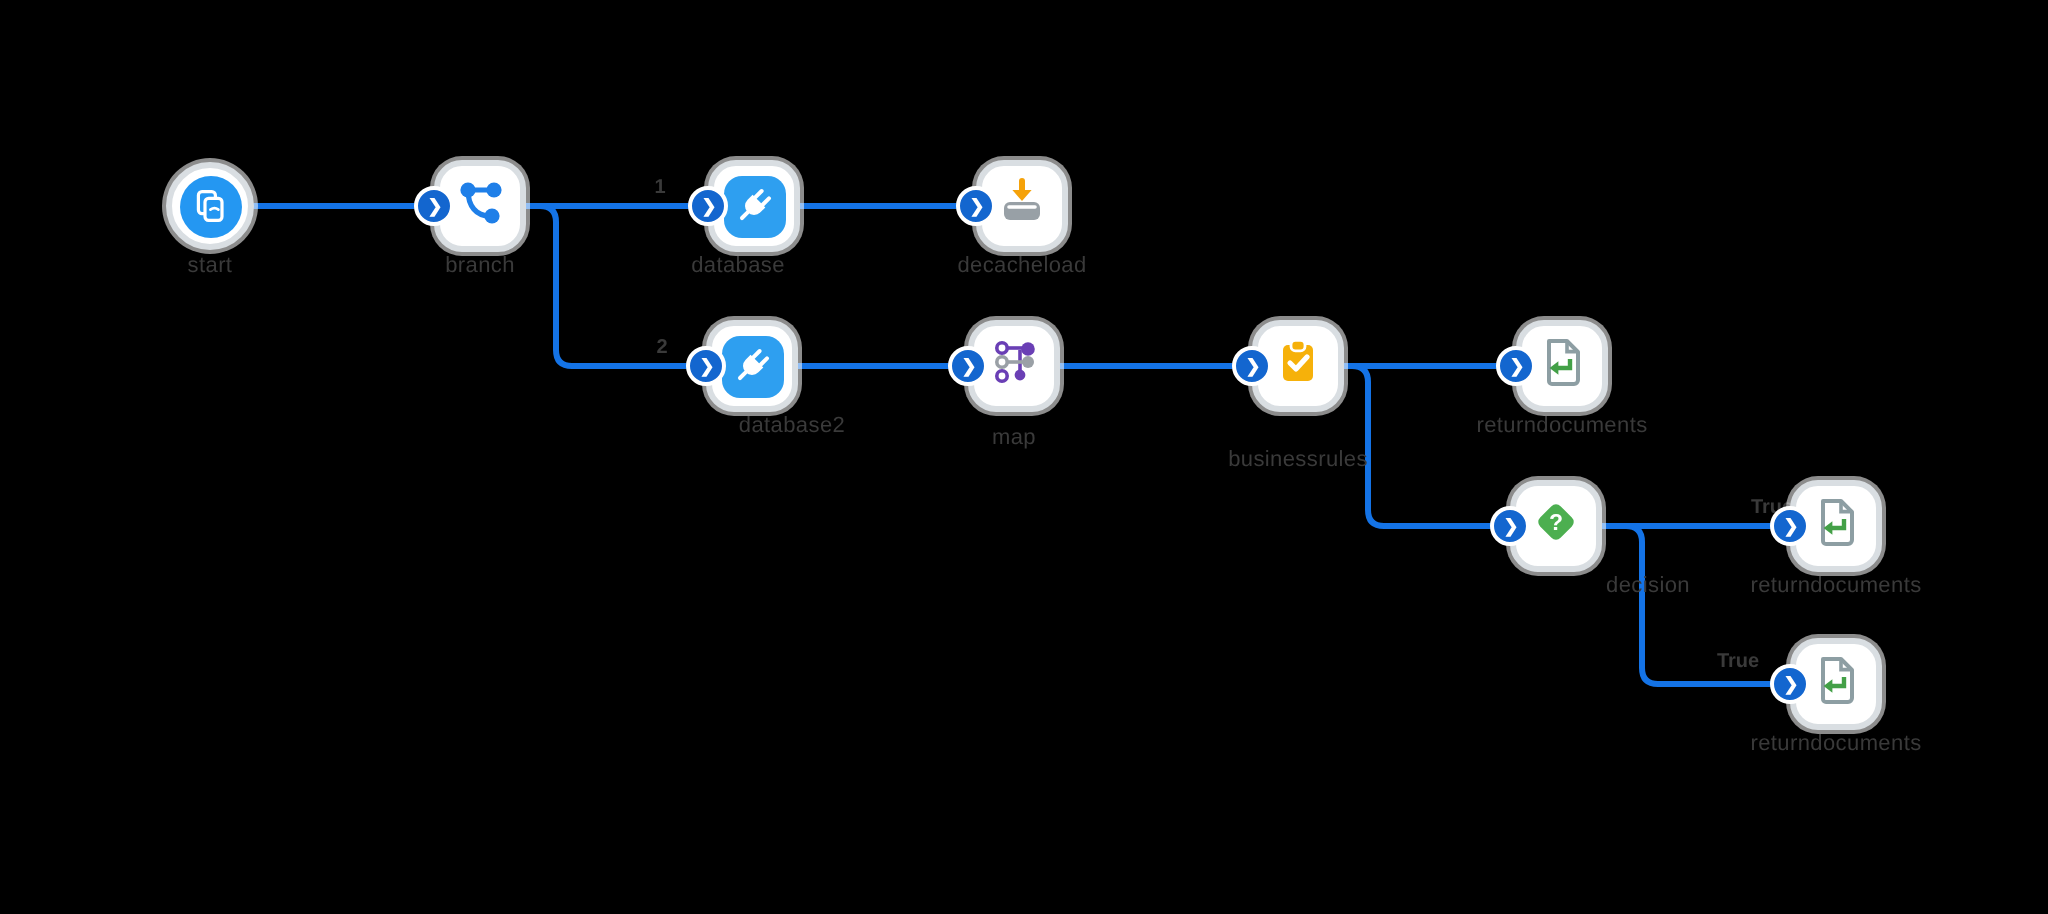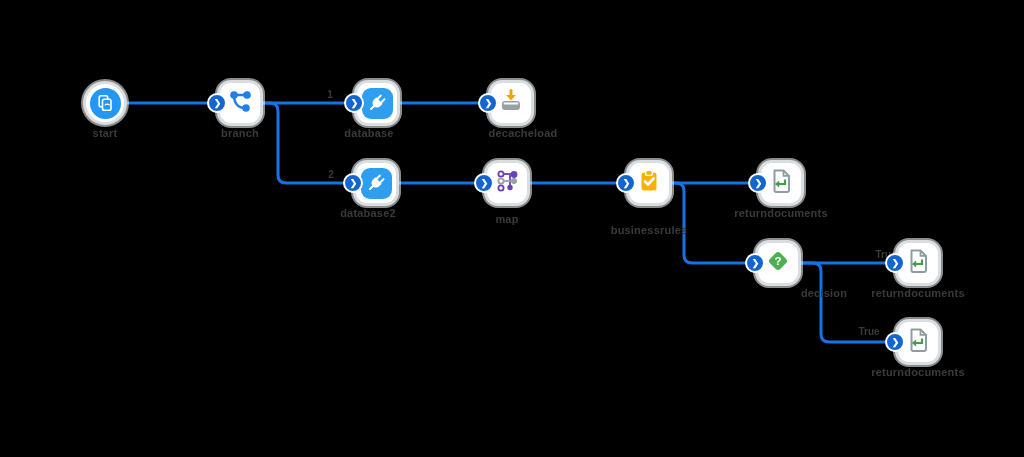--- a/index.html
+++ b/index.html
@@ -29,21 +29,21 @@
   .port{
     position:absolute;width:20px;height:20px;box-sizing:border-box;border-radius:50%;
     background:#1366cf;border:2px solid #fff;z-index:3;
     display:flex;align-items:center;justify-content:center;
     color:#fff;font-size:9px;font-weight:bold;line-height:1;
   }
   .port span{padding-left:1px;}
 
   .node-label{
     position:absolute;transform:translateX(-50%);text-align:left;white-space:nowrap;
-    color:#3a3a3a;font-size:11px;font-weight:bold;letter-spacing:.2px;z-index:2;
+    color:#3a3a3a;font-size:11px;font-weight:normal;letter-spacing:.2px;z-index:2;
   }
   .edge-label{
     position:absolute;transform:translate(-50%,-50%);
     color:#3a3a3a;font-size:10px;font-weight:bold;z-index:2;white-space:nowrap;
   }
 </style>
 </head>
 <body>
 
 <div class="canvas">
@@ -116,38 +116,38 @@
         <path d="M14,3.5 V8.5" stroke="#f5a20a" stroke-width="3" stroke-linecap="round" fill="none"></path>
         <polygon points="9.2,8 18.8,8 14,13.5" fill="#f5a20a"></polygon>
         <path d="M5,17 a3,3 0 0 1 3,-3 h12 a3,3 0 0 1 3,3 v3 a3,3 0 0 1 -3,3 h-12 a3,3 0 0 1 -3,-3 z" fill="#98a0a6"></path>
         <rect x="6.6" y="15.6" width="14.8" height="1.8" rx="0.9" fill="#fff"></rect>
       </svg>
     </span>
   </div>
   <div class="port" style="left:478px;top:93px">
       <span>❯</span>
     </div>
-  <div class="node-label" style="left:523px;top:127px">decacheload</div>
+  <div class="node-label" style="left:511px;top:127px">decacheload</div>
 
   <div class="tile" style="left:353px;top:160px">
     <div class="blue-tile">
       <svg width="26" height="26" viewBox="0 0 26 26">
         <g transform="rotate(45 13 13)">
           <path d="M10.4,5 V9.5" stroke="#fff" stroke-width="2" stroke-linecap="round" fill="none"></path>
           <path d="M15.6,5 V9.5" stroke="#fff" stroke-width="2" stroke-linecap="round" fill="none"></path>
           <path d="M8.5,9.5 h9 v3.5 a4.5,4.5 0 0 1 -9,0 z" fill="#fff"></path>
           <path d="M13,17.5 v4" stroke="#fff" stroke-width="2" stroke-linecap="round" fill="none"></path>
         </g>
       </svg>
     </div>
   </div>
   <div class="port" style="left:343px;top:173px">
       <span>❯</span>
     </div>
-  <div class="node-label" style="left:368px;top:207px">database2</div>
+  <div class="node-label" style="left:396px;top:207px">database2</div>
 
   <div class="tile" style="left:484px;top:160px">
     <span>
       <svg width="28" height="28" viewBox="0 0 28 28" fill="none">
         <path d="M10.5,7 H18" stroke="#6a3fb5" stroke-width="1.8"></path>
         <path d="M17,8 V19" stroke="#6a3fb5" stroke-width="1.8"></path>
         <path d="M10.5,14 H19" stroke="#9aa0a6" stroke-width="1.8"></path>
         <circle cx="8" cy="7" r="2.6" stroke="#6a3fb5" stroke-width="1.8" fill="#fff"></circle>
         <circle cx="8" cy="14" r="2.6" stroke="#9aa0a6" stroke-width="1.8" fill="#fff"></circle>
         <circle cx="8" cy="21" r="2.6" stroke="#6a3fb5" stroke-width="1.8" fill="#fff"></circle>

